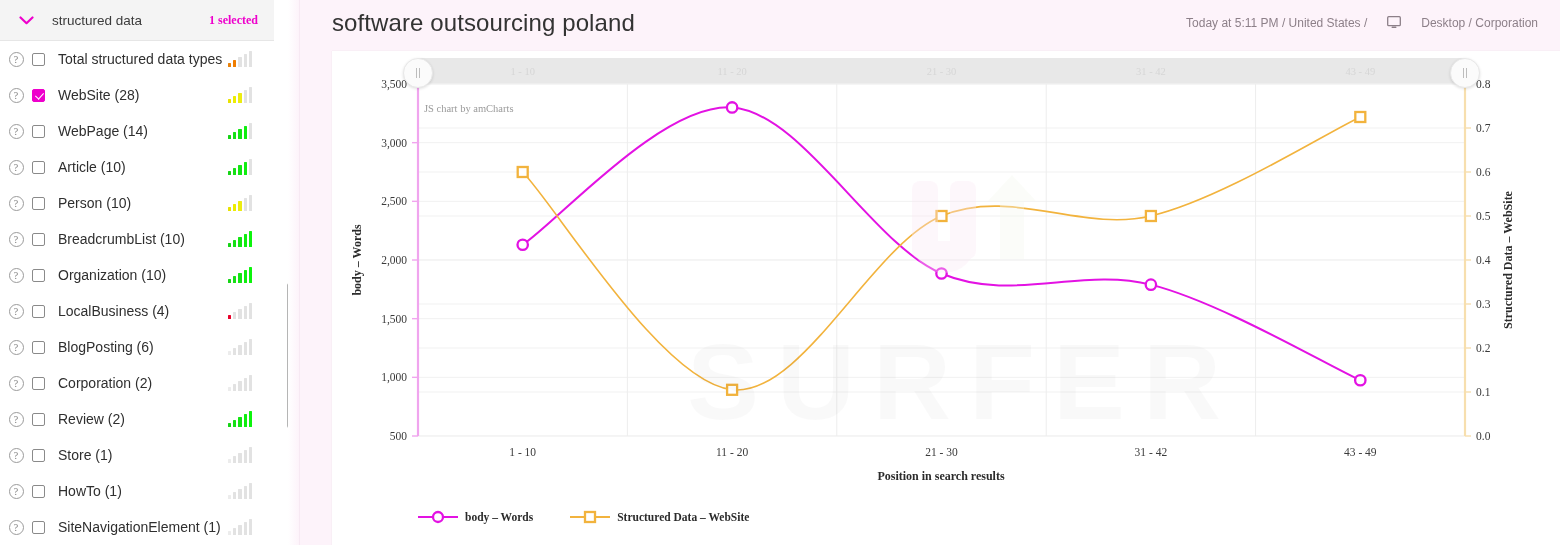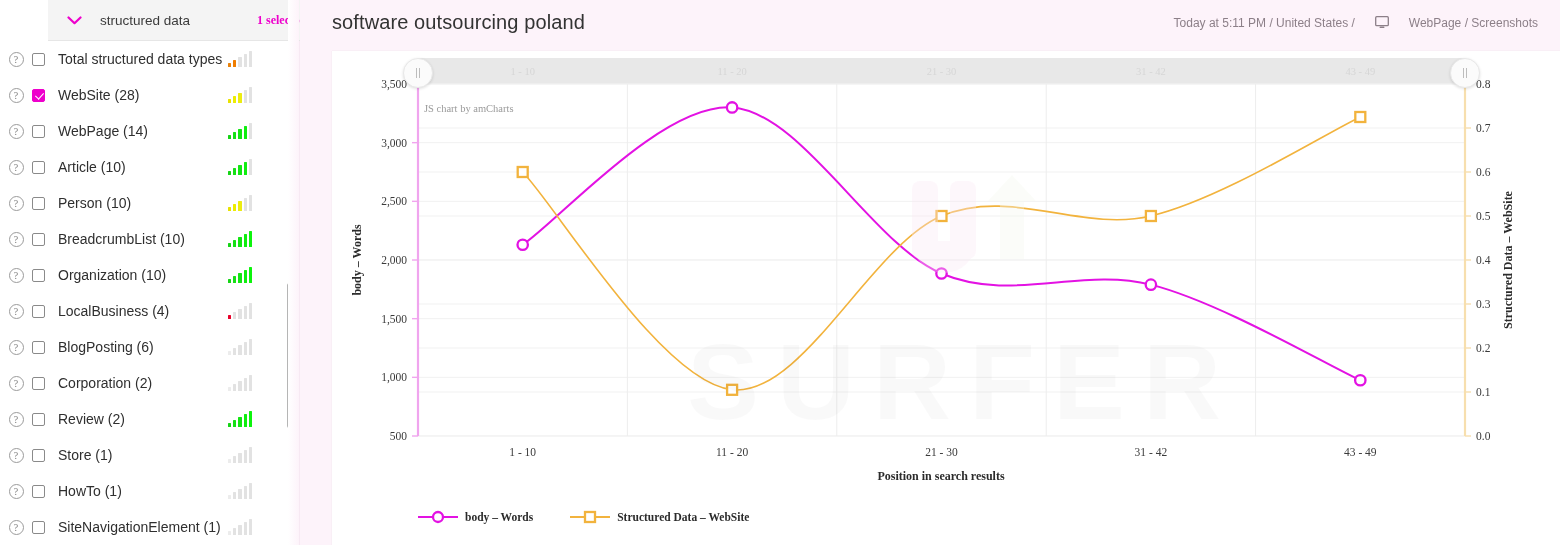--- a/index.html
+++ b/index.html
@@ -18,21 +18,20 @@
     position: relative;
     flex: 0 0 300px;
     border-right: 1px solid #f7e9f3;
   }
   .sb-header {
     height: 41px;
     background: #f4f4f4;
     display: flex; align-items: center;
     border-bottom: 1px solid #e6e6e6;
     width: 274px;
-    margin-left: 48px;
   }
   .sb-caret {
     width: 52px; text-align: center;
     color: #ee00cc; font-size: 15px; line-height: 1;
     display: flex; align-items: center; justify-content: center;
   }
   .sb-title { font-size: 13.5px; color: #3b3b3b; flex: 1; }
   .sb-selected {
     font-size: 12px; color: #ee00cc; font-weight: bold;
     padding-right: 16px; white-space: nowrap; font-family: Liberation Serif, serif;
@@ -90,21 +89,21 @@
   
   .main {
     flex: 1; height: 545px; position: relative;
     background: #fdf3fa;
   }
   .main-header {
     height: 45px; display: flex; align-items: center;
     padding: 0 22px 0 32px;
   }
   .page-title {
-    font-size: 20px; color: #333333; font-weight: normal;
+    font-size: 24px; color: #333333; font-weight: normal;
     letter-spacing: .1px;
   }
   .meta {
     margin-left: auto; font-size: 12px; color: #8c7f88;
     display: flex; align-items: center; gap: 20px;
     white-space: nowrap;
   }
   .monitor-icon { display: inline-flex; align-items: center; }
 
   .chart-card {
@@ -406,21 +405,21 @@
     <div class="main-header">
       <h1 class="page-title">software outsourcing poland</h1>
       <div class="meta">
         <span>Today at 5:11 PM / United States /</span>
         <span class="monitor-icon">
           <svg width="14" height="13" viewBox="0 0 14 13">
             <rect x="0.7" y="0.7" width="12.6" height="9" rx="1" fill="none" stroke="#8c7f88" stroke-width="1.3"></rect>
             <rect x="4.6" y="10.6" width="4.8" height="1.5" rx="0.5" fill="#8c7f88"></rect>
           </svg>
         </span>
-        <span>WebPage / Screenshots</span>
+        <span>Desktop / Corporation</span>
       </div>
     </div>
 
     <section class="chart-card">
       <div class="chart-wrap">
 
         <svg class="chart-svg" width="1498" height="494" viewBox="0 0 1498 494">
           <defs>
             <clipPath id="plotclip">
                 <rect x="86" y="33" width="1047" height="352"></rect>

